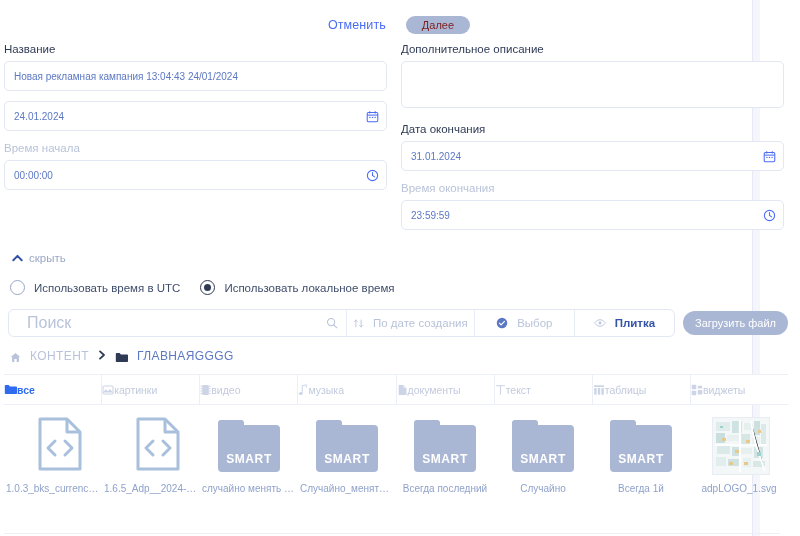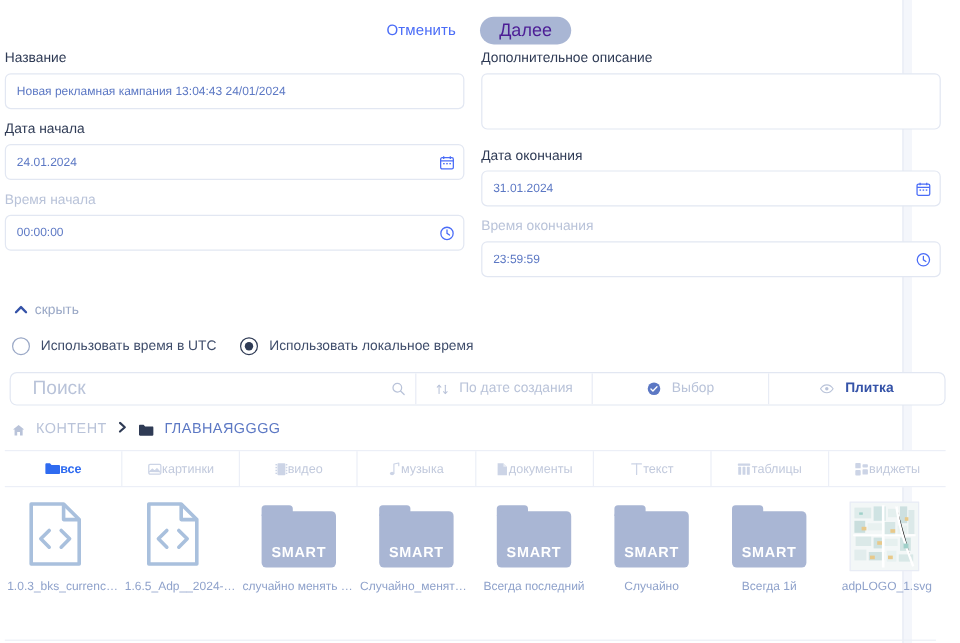--- a/index.html
+++ b/index.html
@@ -41,24 +41,24 @@
   .btn-link {
     color: #4a6cf7;
     font-size: 12.5px;
     background: none; border: none;
     cursor: pointer;
     padding: 4px 6px;
     letter-spacing: .1px;
   }
   .btn-pill {
     background: #a9b6d4;
-    color: #4c1d95;
+    color: #7f1d1d;
     border: none;
     border-radius: 14px;
-    font-size: 15px;
+    font-size: 11px;
     padding: 3px 16px;
     cursor: pointer;
   }
 
   
   .form-grid {
     display: flex;
     gap: 14px;
     padding: 0 8px 0 4px;
   }
@@ -233,21 +233,21 @@
   .tabs {
     display: flex;
     margin: 11px 4px 0 4px;
     border-top: 1px solid #eceff7;
     border-bottom: 1px solid #eceff7;
     background: #fff;
     height: 31px;
   }
   .tab {
     flex: 1;
-    display: flex; align-items: center; justify-content: center;
+    display: flex; align-items: center; justify-content: flex-start;
     gap: 0;
     font-size: 10.5px;
     color: #c2cadd;
     border-right: 1px solid #eceff7;
     cursor: pointer;
     height: 100%;
   }
   .tab:last-child { border-right: none; }
   .tab.active { color: #2f6bf0; font-weight: 600; }
   .tab .ico { display: flex; align-items: center; color: #ccd4e6; }
@@ -262,21 +262,21 @@
   .cell {
     flex: 1;
     display: flex; flex-direction: column;
     align-items: center;
     gap: 6px;
     cursor: pointer;
     min-width: 0;
   }
   .thumb {
     width: 62px; height: 62px;
-    display: flex; align-items: center; justify-content: flex-start;
+    display: flex; align-items: center; justify-content: flex-end;
   }
   .fname {
     font-size: 10px;
     color: #8fa2cb;
     max-width: 94px;
     white-space: nowrap;
     overflow: hidden;
     text-overflow: ellipsis;
     text-align: center;
   }
@@ -330,21 +330,20 @@
       <div class="col">
 
         <div class="field">
           <label class="field-label">Название</label>
           <div class="input-wrap">
             <input class="input" type="text" value="Новая рекламная кампания 13:04:43 24/01/2024" style="">
           </div>
         </div>
 
         <div class="field">
-          <label class="field-label">Дата начала</label>
           <div class="input-wrap">
             <input class="input" type="text" value="24.01.2024" style="">
             <span class="input-icon">
               <svg viewBox="0 0 16 16" fill="none" stroke="currentColor" stroke-width="1.3">
                 <rect x="1.5" y="3" width="13" height="11.5" rx="1.5"></rect>
                 <path d="M1.5 6.3h13"></path>
                   <path d="M4.6 1.6v2.6"></path>
                   <path d="M11.4 1.6v2.6"></path>
                 <rect x="4" y="8.4" width="1.6" height="1.4" fill="currentColor" stroke="none"></rect>
                 <rect x="7.2" y="8.4" width="1.6" height="1.4" fill="currentColor" stroke="none"></rect>
@@ -469,20 +468,21 @@
           <span class="ico">
             <svg width="12" height="10" viewBox="0 0 16 12" fill="none" stroke="currentColor" stroke-width="1.2">
               <path d="M1 6s2.6-4.4 7-4.4S15 6 15 6s-2.6 4.4-7 4.4S1 6 1 6z"></path>
               <circle cx="8" cy="6" r="1.9" fill="currentColor" stroke="none"></circle>
             </svg>
           </span>
           <span>Плитка</span>
         </div>
 
       </div>
+      <button class="btn-upload">Загрузить файл</button>
     </div>
 
     <div class="breadcrumb">
       <span class="bc-home">
         <svg width="11" height="11" viewBox="0 0 16 16" fill="currentColor">
           <path d="M8 1.6L1.2 7.1h1.9v7.3h3.2v-4.2h3.4v4.2h3.2V7.1h1.9z"></path>
         </svg>
       </span>
       <span class="bc-text">КОНТЕНТ</span>
       <span class="bc-sep">

